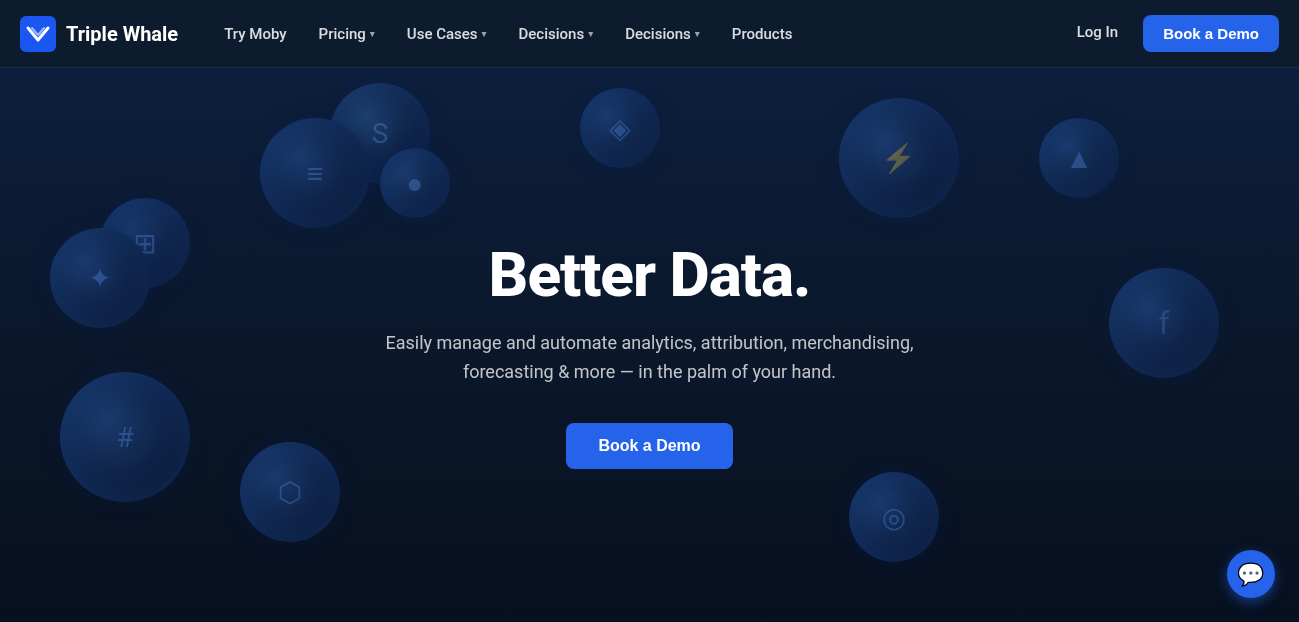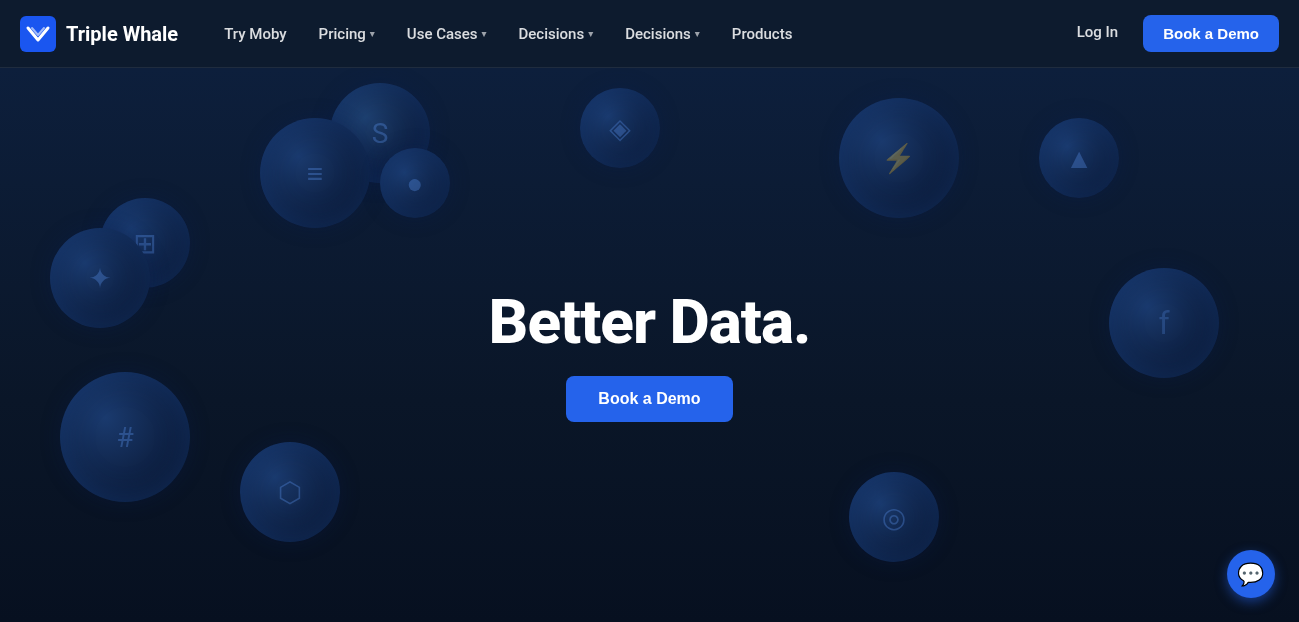--- a/index.html
+++ b/index.html
@@ -266,19 +266,20 @@
     </div>
     <div class="orb orb-11">
       <span class="orb-inner">⬡</span>
     </div>
   </div>
 
   <div class="hero-content">
     <h1 class="hero-title">
       <span>Better Data.</span><br>
     </h1>
+    <p class="hero-subtitle">Easily manage and automate analytics, attribution, merchandising, forecasting &amp; more — in the palm of your hand.</p>
     <button class="hero-cta">Book a Demo</button>
   </div>
 </section>
 
 <div class="chat-bubble">
   <span class="chat-icon">💬</span>
 </div>
 
 </body></html>

